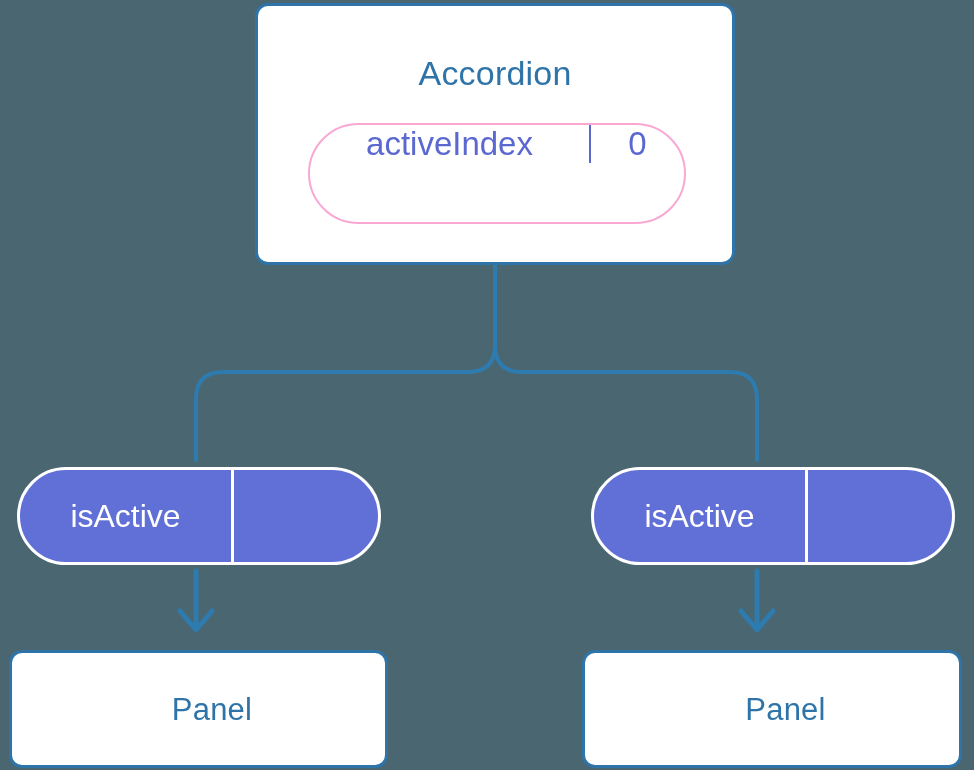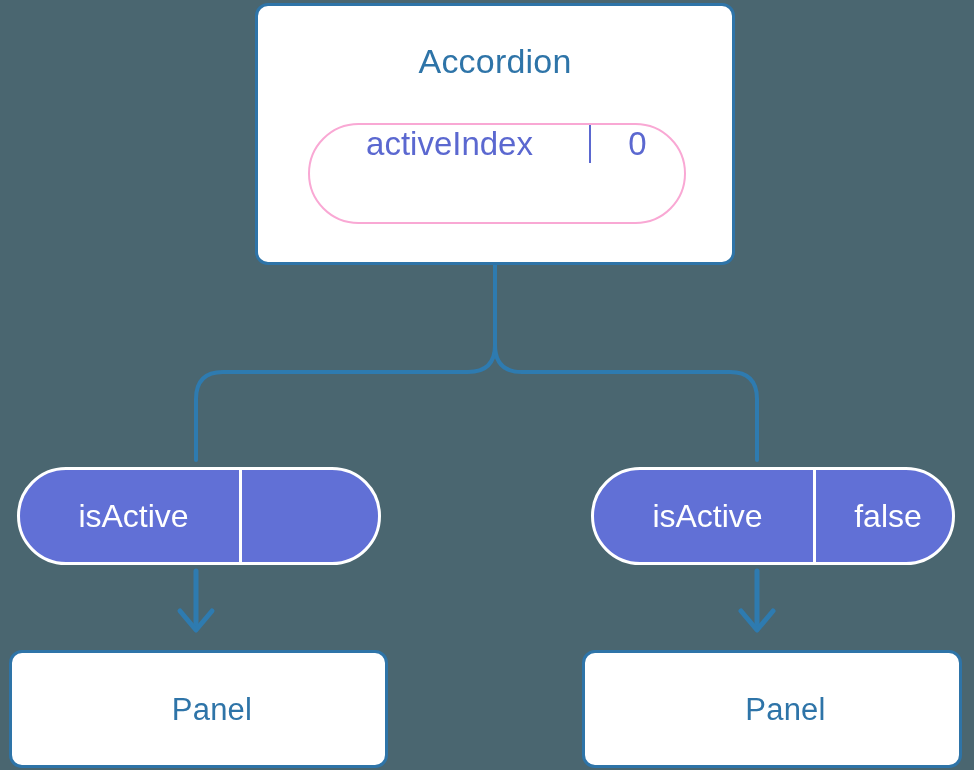--- a/index.html
+++ b/index.html
@@ -46,21 +46,21 @@
   }
 
   
   #accordion-card {
     left: 255px;
     top: 3px;
     width: 480px;
     height: 262px;
   }
   #accordion-card .card-title {
-    margin-top: 36px;
+    margin-top: 48px;
   }
 
   
   .pill-outline {
     position: absolute;
     left: 50px;
     top: 117px;
     width: 378px;
     height: 101px;
     display: flex;
@@ -101,21 +101,20 @@
     overflow: hidden;
   }
   .pill-filled .pill-key,
   .pill-filled .pill-val {
     display: flex;
     align-items: center;
     justify-content: center;
     color: #ffffff;
     font-size: 32px;
     white-space: nowrap;
-    margin-left: 8px;
   }
   .pill-filled .pill-key {
     border-right: 3px solid #ffffff;
   }
   .pill-filled .pill-val {
     flex: 1 1 auto;
   }
 
   #prop-left {
     left: 17px;
@@ -176,21 +175,20 @@
       <div class="pill-val">0</div>
     </div>
   </div>
 
   <div class="pill-filled" id="prop-left">
     <div class="pill-key">isActive</div>
   </div>
 
   <div class="pill-filled" id="prop-right">
     <div class="pill-key">isActive</div>
-    <div class="pill-val">false</div>
   </div>
 
   <div class="card" id="panel-left">
     <div class="card-title">Panel</div>
   </div>
 
   <div class="card" id="panel-right">
     <div class="card-title">Panel</div>
   </div>
 

